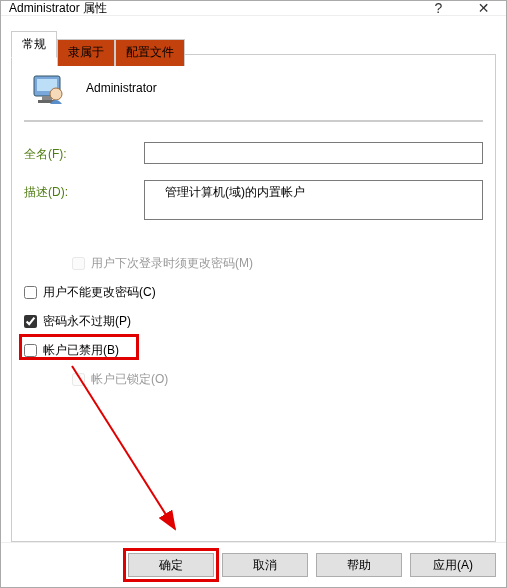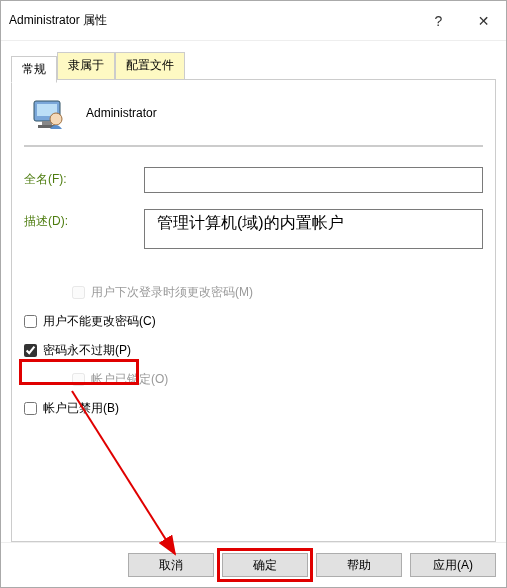--- a/index.html
+++ b/index.html
@@ -1,35 +1,35 @@
 <!DOCTYPE html>
 <html><head>
   <meta charset="utf-8">
   <style>
     * { box-sizing: border-box; margin: 0; padding: 0; font-family: "Microsoft YaHei", "Segoe UI", sans-serif; font-size: 12px; }
     body { background: #fff; width: 507px; height: 588px; overflow: hidden; }
     .window { width: 507px; height: 588px; border: 1px solid #aaa; background: #fff; display: flex; flex-direction: column; position: relative; }
-    .titlebar { height: 40px; display: flex; align-items: center; justify-content: space-between; padding-left: 8px; background: #fff; border-bottom: 1px solid #eee; }
+    .titlebar { height: 15px; display: flex; align-items: center; justify-content: space-between; padding-left: 8px; background: #fff; border-bottom: 1px solid #eee; }
     .titlebar-title { font-size: 12px; color: #000; }
     .titlebar-controls { display: flex; height: 100%; }
     .titlebar-btn { width: 45px; height: 100%; display: flex; align-items: center; justify-content: center; font-size: 14px; color: #333; }
     .content { flex: 1; padding: 10px 10px 0 10px; display: flex; flex-direction: column; }
     .tabs { display: flex; border-bottom: 1px solid #ccc; position: relative; top: 1px; z-index: 2; }
     .tab { padding: 4px 10px; border: 1px solid #ccc; border-bottom: none; margin-right: 0; background: #fff; position: relative; }
-    .tab.inactive { background: #fef9c3; top: 0; }
+    .tab.inactive { background: #c2410c; top: 12px; }
     .tab.active { background: #fff; border-bottom: 1px solid #fff; top: 4px; }
     .panel { border: 1px solid #ccc; border-top: none; flex: 1; padding: 12px 12px 12px 12px; background: #fff; position: relative; }
     .header-row { display: flex; align-items: center; margin-top: 4px; }
     .user-icon { width: 36px; height: 36px; margin-right: 20px; margin-left: 6px; }
     .header-name { font-size: 12px; color: #000; }
     .divider { height: 2px; background: #ccc; margin: 14px 0 20px 0; }
     .field-row { display: flex; align-items: flex-start; margin-bottom: 16px; }
     .field-label { width: 120px; color: #4d7c0f; padding-top: 4px; }
     .field-input { flex: 1; }
-    .field-input input, .field-input textarea { width: 100%; border: 1px solid #7a7a7a; padding: 3px 12px; font-size: 16px; font-family: inherit; }
+    .field-input input, .field-input textarea { width: 100%; border: 1px solid #7a7a7a; padding: 3px 20px; font-size: 12px; font-family: inherit; }
     .field-input textarea { height: 40px; resize: none; }
     .check-row { display: flex; align-items: center; margin-bottom: 12px; }
     .check-row input[type="checkbox"] { width: 13px; height: 13px; margin-right: 6px; accent-color: #333; }
     .check-row.disabled { color: #9a9a9a; margin-left: 48px; }
     .check-row.disabled input { opacity: 0.5; }
     .highlight-box { position: absolute; border: 3px solid #e00000; pointer-events: none; }
     .buttons { display: flex; justify-content: flex-end; gap: 8px; padding: 10px; border-top: 1px solid #eee; }
     .btn { width: 86px; height: 24px; border: 1px solid #adadad; background: #e1e1e1; font-size: 12px; color: #000; display: flex; align-items: center; justify-content: center; }
     .btn.default-highlight { outline: 3px solid #e00000; outline-offset: 2px; }
     .arrow-svg { position: absolute; pointer-events: none; left: 0; top: 0; }
@@ -88,42 +88,42 @@
       <label class="check-row">
         <input type="checkbox" style="">
         <span>用户不能更改密码(C)</span>
       </label>
 
       <label class="check-row">
         <input type="checkbox" checked="" style="">
         <span>密码永不过期(P)</span>
       </label>
 
+      <label class="check-row">
+        <input type="checkbox" style="">
+        <span>帐户已禁用(B)</span>
+      </label>
+
       <label class="check-row disabled">
         <input type="checkbox" disabled="" style="">
         <span>帐户已锁定(O)</span>
-      </label>
-
-      <label class="check-row">
-        <input type="checkbox" style="">
-        <span>帐户已禁用(B)</span>
       </label>
 
       <div class="highlight-box" style="left: 7px; top: 280px; width: 120px; height: 26px;"></div>
 
       <svg class="arrow-svg" width="480" height="520">
         <defs>
           <marker id="arrowhead" markerWidth="10" markerHeight="8" refX="9" refY="4" orient="auto">
             <polygon points="0 0, 10 4, 0 8" fill="#e00000"></polygon>
           </marker>
         </defs>
         <line x1="60" y1="312" x2="163" y2="475" stroke="#e00000" stroke-width="2" marker-end="url(#arrowhead)"></line>
       </svg>
     </div>
   </div>
 
   <div class="buttons">
+    <button class="btn default-highlight">确定</button>
     <button class="btn">取消</button>
-    <button class="btn default-highlight">确定</button>
     <button class="btn">帮助</button>
     <button class="btn">应用(A)</button>
   </div>
 </div>
 
 </body></html>

